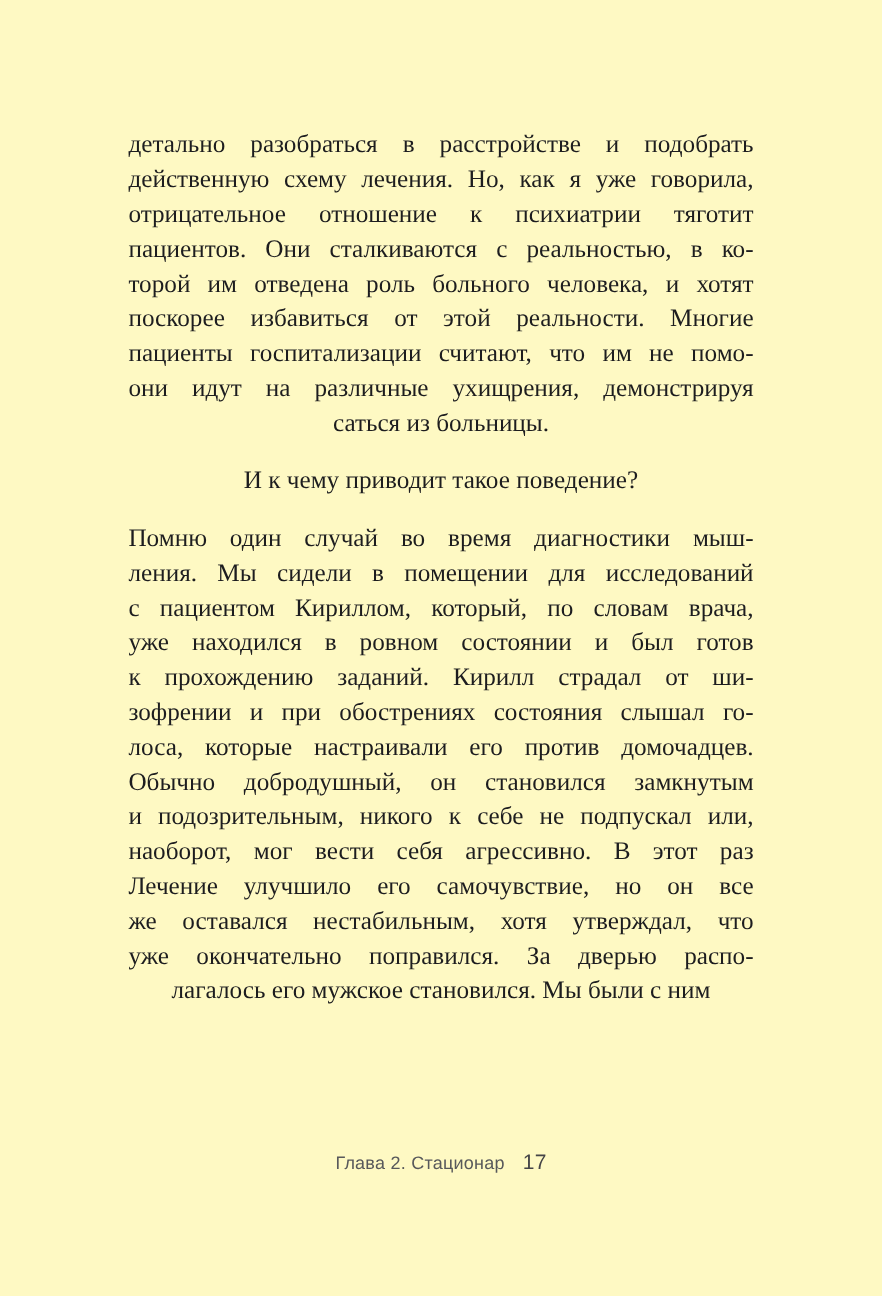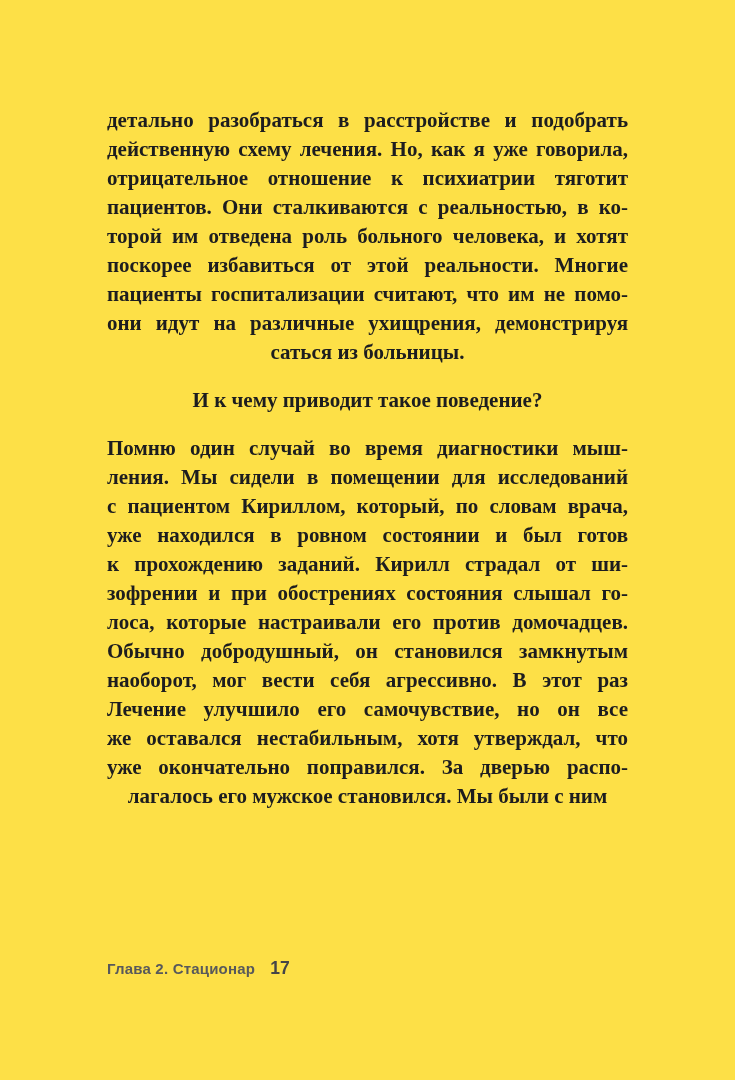--- a/index.html
+++ b/index.html
@@ -4,23 +4,22 @@
 <style>
   html, body {
     margin: 0;
     padding: 0;
     background: #ffffff;
   }
   .page {
     position: relative;
     width: 735px;
     height: 1080px;
-    background: #fde047;
+    background: #fef9c3;
     overflow: hidden;
-    font-weight: bold;
   }
   .text-block {
     position: absolute;
     left: 107px;
     top: 106px;
     width: 521px;
     font-family: "Liberation Serif", "DejaVu Serif", serif;
     font-size: 21px;
     line-height: 29px;
     color: #1d1d1f;
@@ -34,21 +33,21 @@
   }
   .line.j {
     text-align: justify;
     text-align-last: justify;
   }
   .footer {
     position: absolute;
     left: 107px;
     top: 957px;
     width: 521px;
-    text-align: left;
+    text-align: center;
     font-family: "Liberation Sans", "DejaVu Sans", sans-serif;
     font-size: 15px;
     line-height: 22px;
     color: #58595b;
     letter-spacing: 0.2px;
   }
   .pagenum {
     display: inline-block;
     margin-left: 15px;
     font-size: 17.5px;
@@ -76,20 +75,21 @@
       </div>
       <div class="paragraph">
         <div class="line j">Помню один случай во время диагностики мыш-</div>
         <div class="line j">ления. Мы сидели в помещении для исследований</div>
         <div class="line j">с пациентом Кириллом, который, по словам врача,</div>
         <div class="line j">уже находился в ровном состоянии и был готов</div>
         <div class="line j">к прохождению заданий. Кирилл страдал от ши-</div>
         <div class="line j">зофрении и при обострениях состояния слышал го-</div>
         <div class="line j">лоса, которые настраивали его против домочадцев.</div>
         <div class="line j">Обычно добродушный, он становился замкнутым</div>
+        <div class="line j">и подозрительным, никого к себе не подпускал или,</div>
         <div class="line j">наоборот, мог вести себя агрессивно. В этот раз</div>
         <div class="line j">Лечение улучшило его самочувствие, но он все</div>
         <div class="line j">же оставался нестабильным, хотя утверждал, что</div>
         <div class="line j">уже окончательно поправился. За дверью распо-</div>
         <div class="line">лагалось его мужское становился. Мы были с ним</div>
       </div>
     </div>
   <div class="footer">
     <span>Глава 2. Стационар</span><span class="pagenum">17</span>
   </div>

